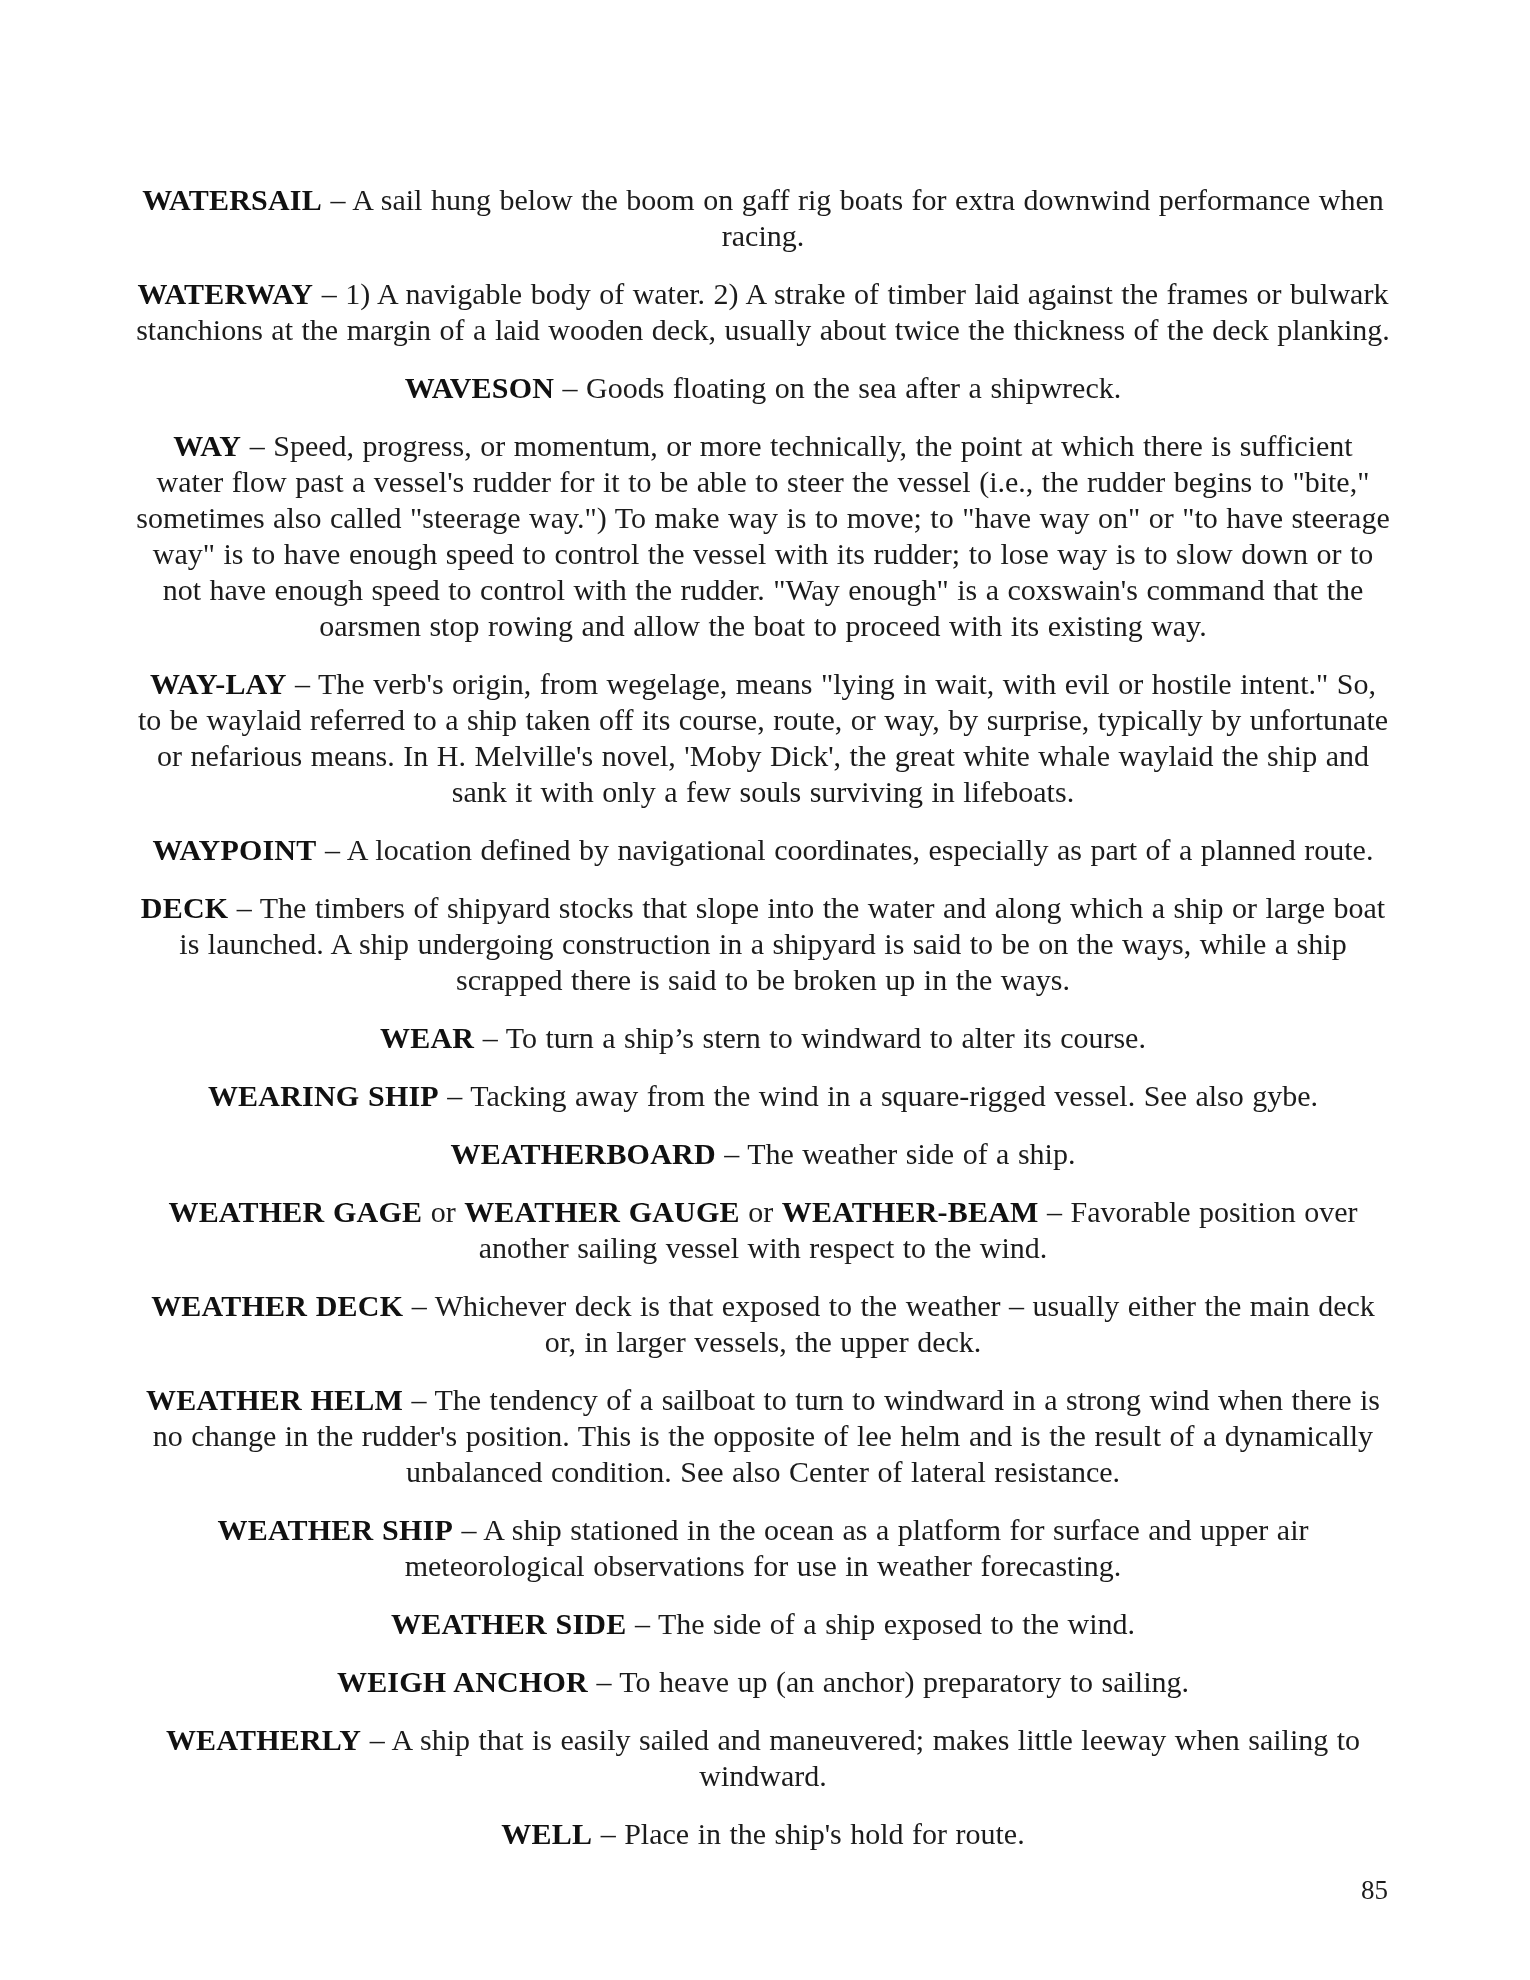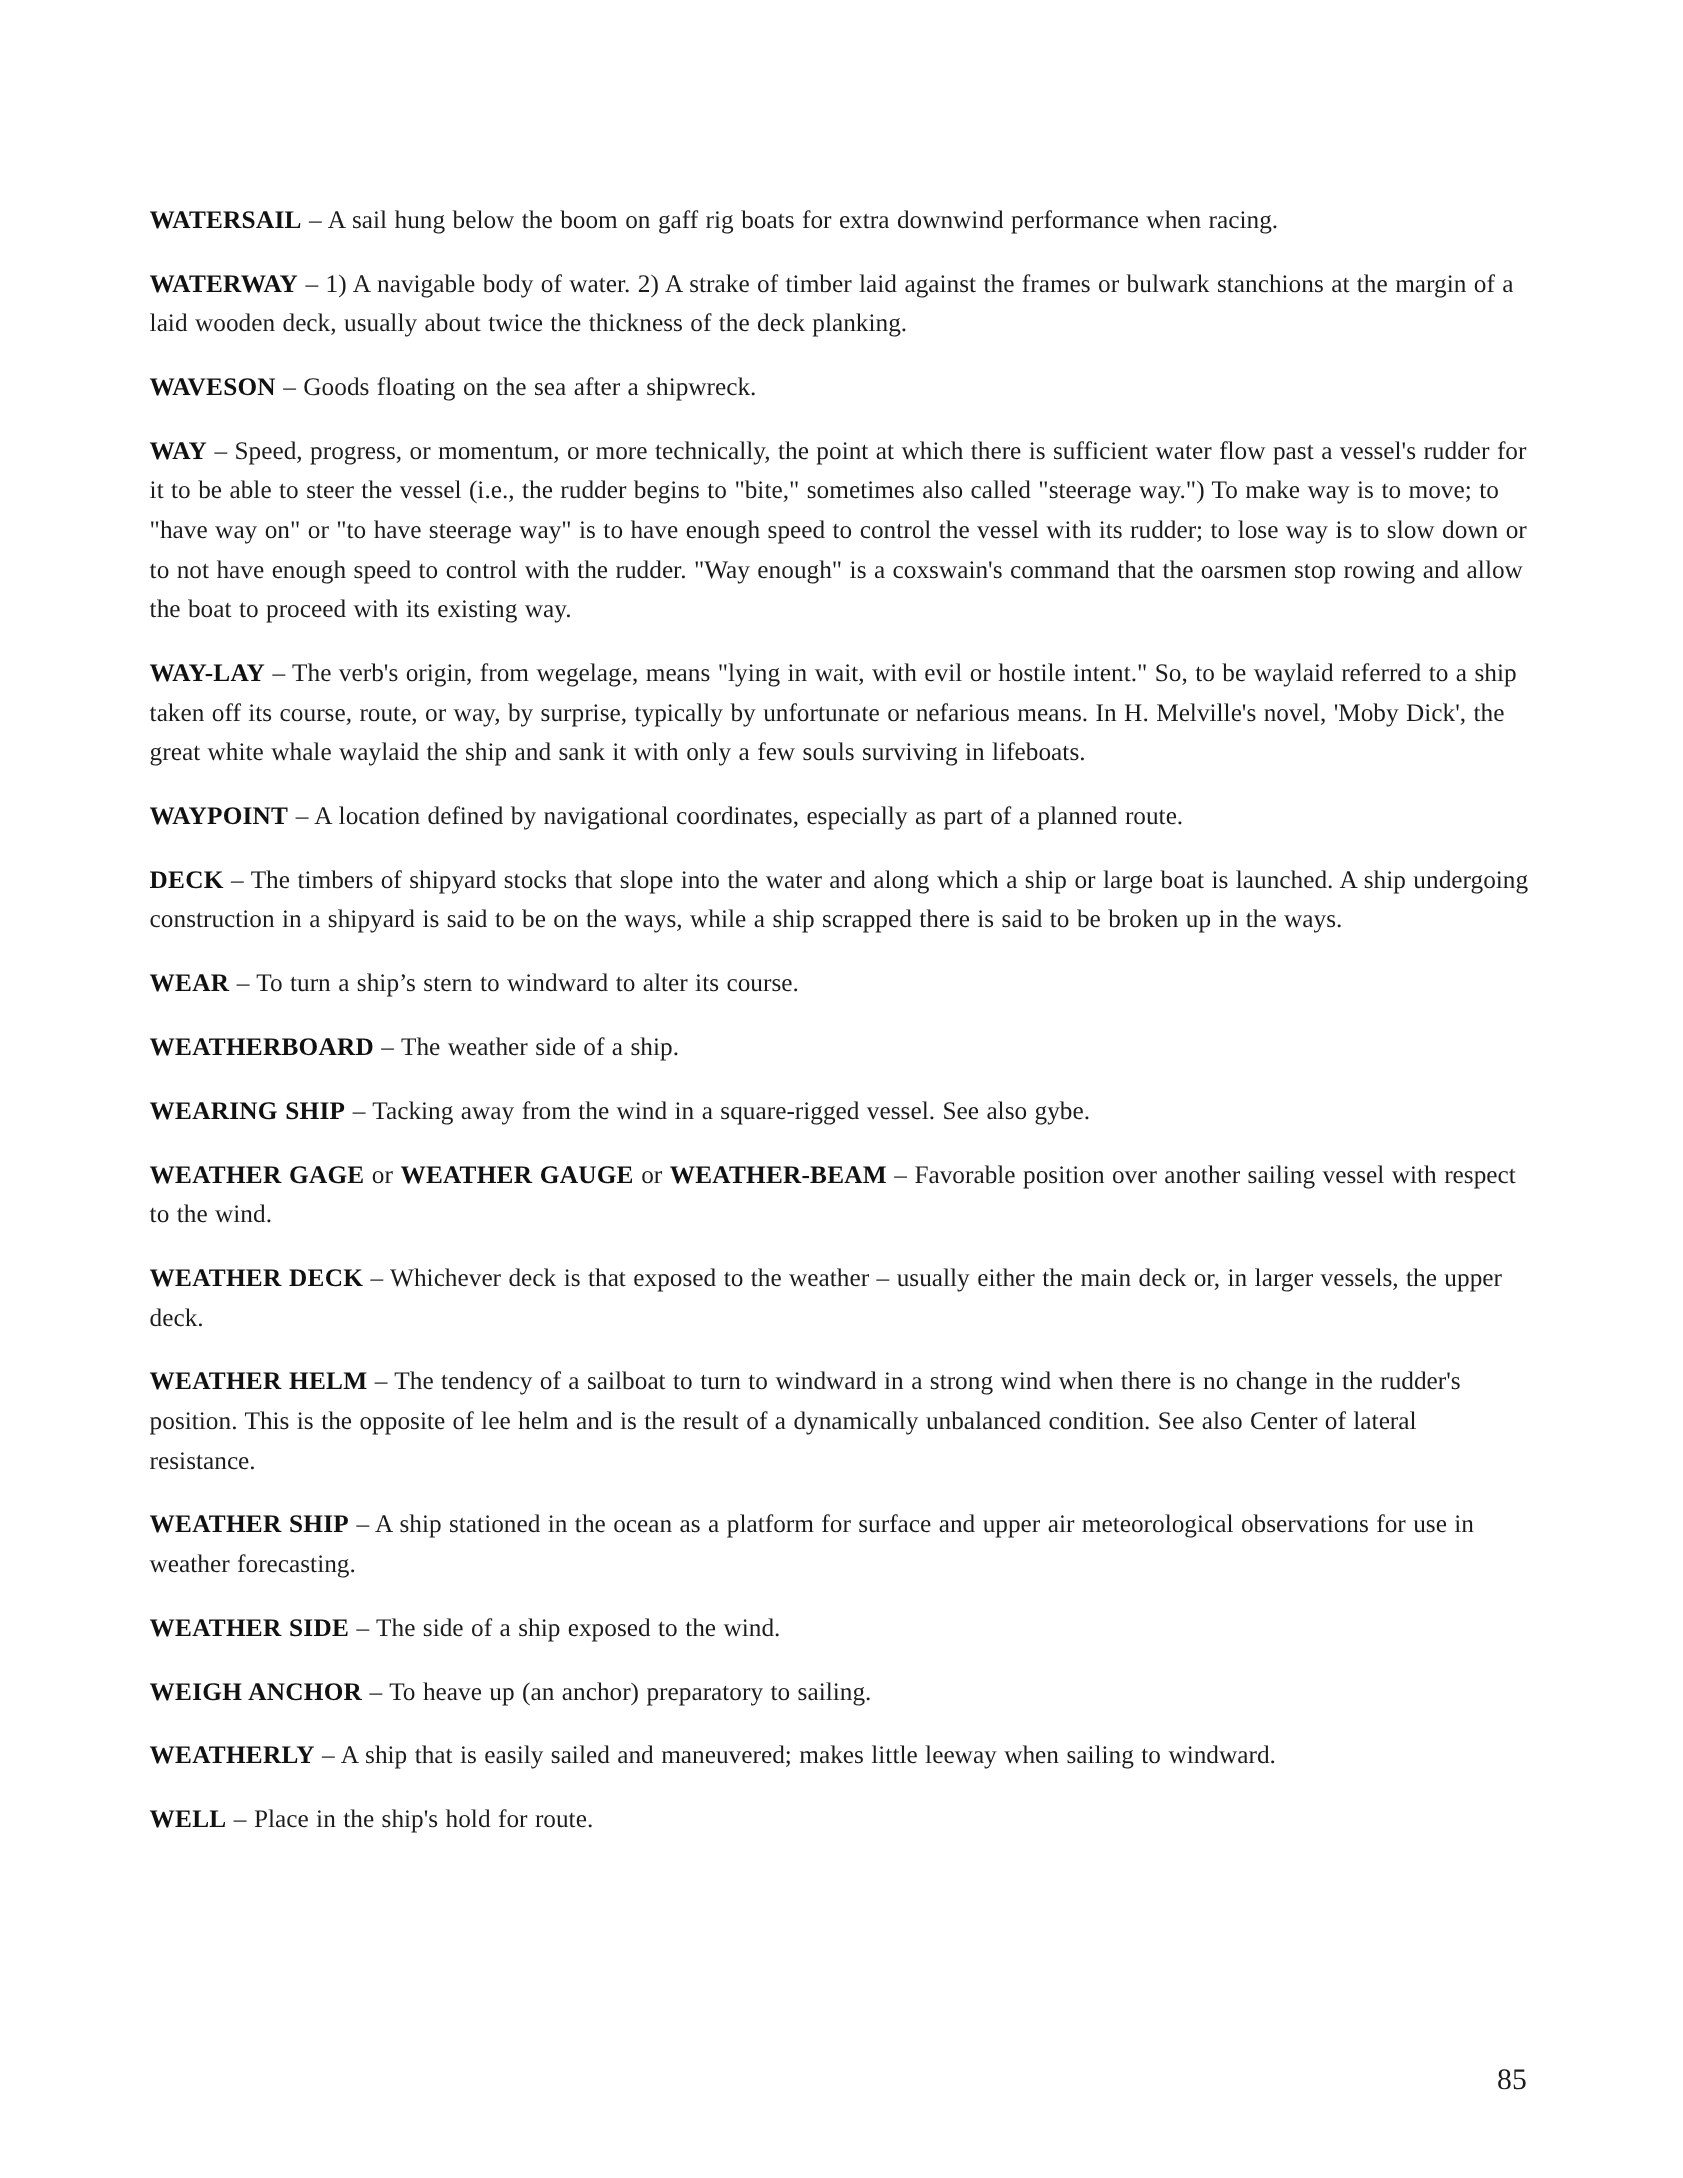--- a/index.html
+++ b/index.html
@@ -17,23 +17,23 @@
     color: #1c1c1c;
     box-sizing: border-box;
     padding: 182px 140px 0 136px;
     overflow: hidden;
   }
   .entries {
     width: 100%;
   }
   p.entry {
     margin: 0 0 22px 0;
-    font-size: 23px;
+    font-size: 30px;
     line-height: 36px;
-    text-align: left;
+    text-align: center;
     word-spacing: 1px;
   }
   p.entry strong {
     font-weight: bold;
     color: #111111;
     letter-spacing: 0.2px;
   }
   .page-number {
     position: absolute;
     right: 142px;
@@ -48,22 +48,22 @@
 <div class="page">
   <div class="entries">
       <p class="entry"><strong>WATERSAIL</strong><span> – A sail hung below the boom on gaff rig boats for extra downwind performance when racing.</span></p>
       <p class="entry"><strong>WATERWAY</strong><span> – 1) A navigable body of water. 2) A strake of timber laid against the frames or bulwark stanchions at the margin of a laid wooden deck, usually about twice the thickness of the deck planking.</span></p>
       <p class="entry"><strong>WAVESON</strong><span> – Goods floating on the sea after a shipwreck.</span></p>
       <p class="entry"><strong>WAY</strong><span> – Speed, progress, or momentum, or more technically, the point at which there is sufficient water flow past a vessel's rudder for it to be able to steer the vessel (i.e., the rudder begins to "bite," sometimes also called "steerage way.") To make way is to move; to "have way on" or "to have steerage way" is to have enough speed to control the vessel with its rudder; to lose way is to slow down or to not have enough speed to control with the rudder. "Way enough" is a coxswain's command that the oarsmen stop rowing and allow the boat to proceed with its existing way.</span></p>
       <p class="entry"><strong>WAY-LAY</strong><span> – The verb's origin, from wegelage, means "lying in wait, with evil or hostile intent." So, to be waylaid referred to a ship taken off its course, route, or way, by surprise, typically by unfortunate or nefarious means. In H. Melville's novel, 'Moby Dick', the great white whale waylaid the ship and sank it with only a few souls surviving in lifeboats.</span></p>
       <p class="entry"><strong>WAYPOINT</strong><span> – A location defined by navigational coordinates, especially as part of a planned route.</span></p>
       <p class="entry"><strong>DECK</strong><span> – The timbers of shipyard stocks that slope into the water and along which a ship or large boat is launched. A ship undergoing construction in a shipyard is said to be on the ways, while a ship scrapped there is said to be broken up in the ways.</span></p>
       <p class="entry"><strong>WEAR</strong><span> – To turn a ship’s stern to windward to alter its course.</span></p>
+      <p class="entry"><strong>WEARING SHIP</strong><span> – Tacking away from the wind in a square-rigged vessel. See also gybe.</span></p>
       <p class="entry"><strong>WEATHERBOARD</strong><span> – The weather side of a ship.</span></p>
-      <p class="entry"><strong>WEARING SHIP</strong><span> – Tacking away from the wind in a square-rigged vessel. See also gybe.</span></p>
       <p class="entry"><strong>WEATHER GAGE</strong><span> or </span><strong>WEATHER GAUGE</strong><span> or </span><strong>WEATHER-BEAM</strong><span> – Favorable position over another sailing vessel with respect to the wind.</span></p>
       <p class="entry"><strong>WEATHER DECK</strong><span> – Whichever deck is that exposed to the weather – usually either the main deck or, in larger vessels, the upper deck.</span></p>
       <p class="entry"><strong>WEATHER HELM</strong><span> – The tendency of a sailboat to turn to windward in a strong wind when there is no change in the rudder's position. This is the opposite of lee helm and is the result of a dynamically unbalanced condition. See also Center of lateral resistance.</span></p>
       <p class="entry"><strong>WEATHER SHIP</strong><span> – A ship stationed in the ocean as a platform for surface and upper air meteorological observations for use in weather forecasting.</span></p>
       <p class="entry"><strong>WEATHER SIDE</strong><span> – The side of a ship exposed to the wind.</span></p>
       <p class="entry"><strong>WEIGH ANCHOR</strong><span> – To heave up (an anchor) preparatory to sailing.</span></p>
       <p class="entry"><strong>WEATHERLY</strong><span> – A ship that is easily sailed and maneuvered; makes little leeway when sailing to windward.</span></p>
       <p class="entry"><strong>WELL</strong><span> – Place in the ship's hold for route.</span></p>
     </div>
   <div class="page-number">85</div>

